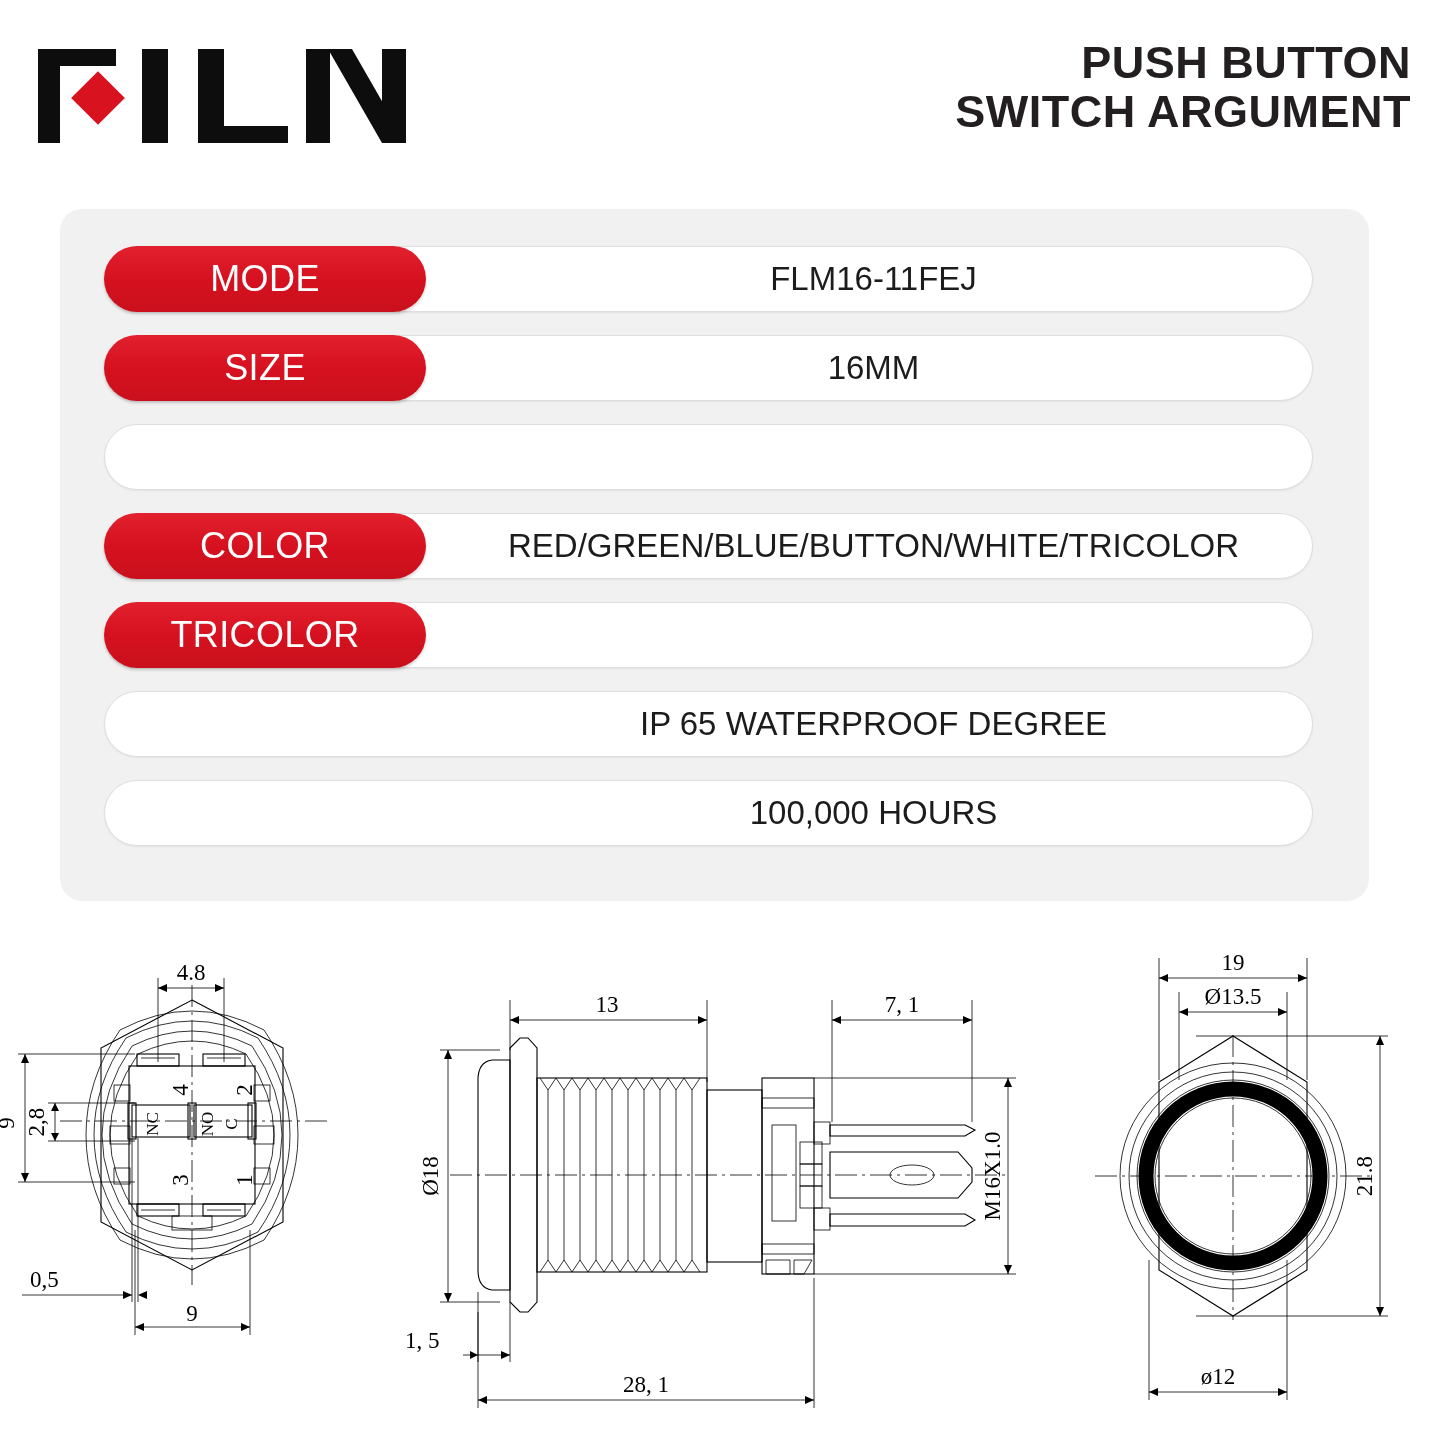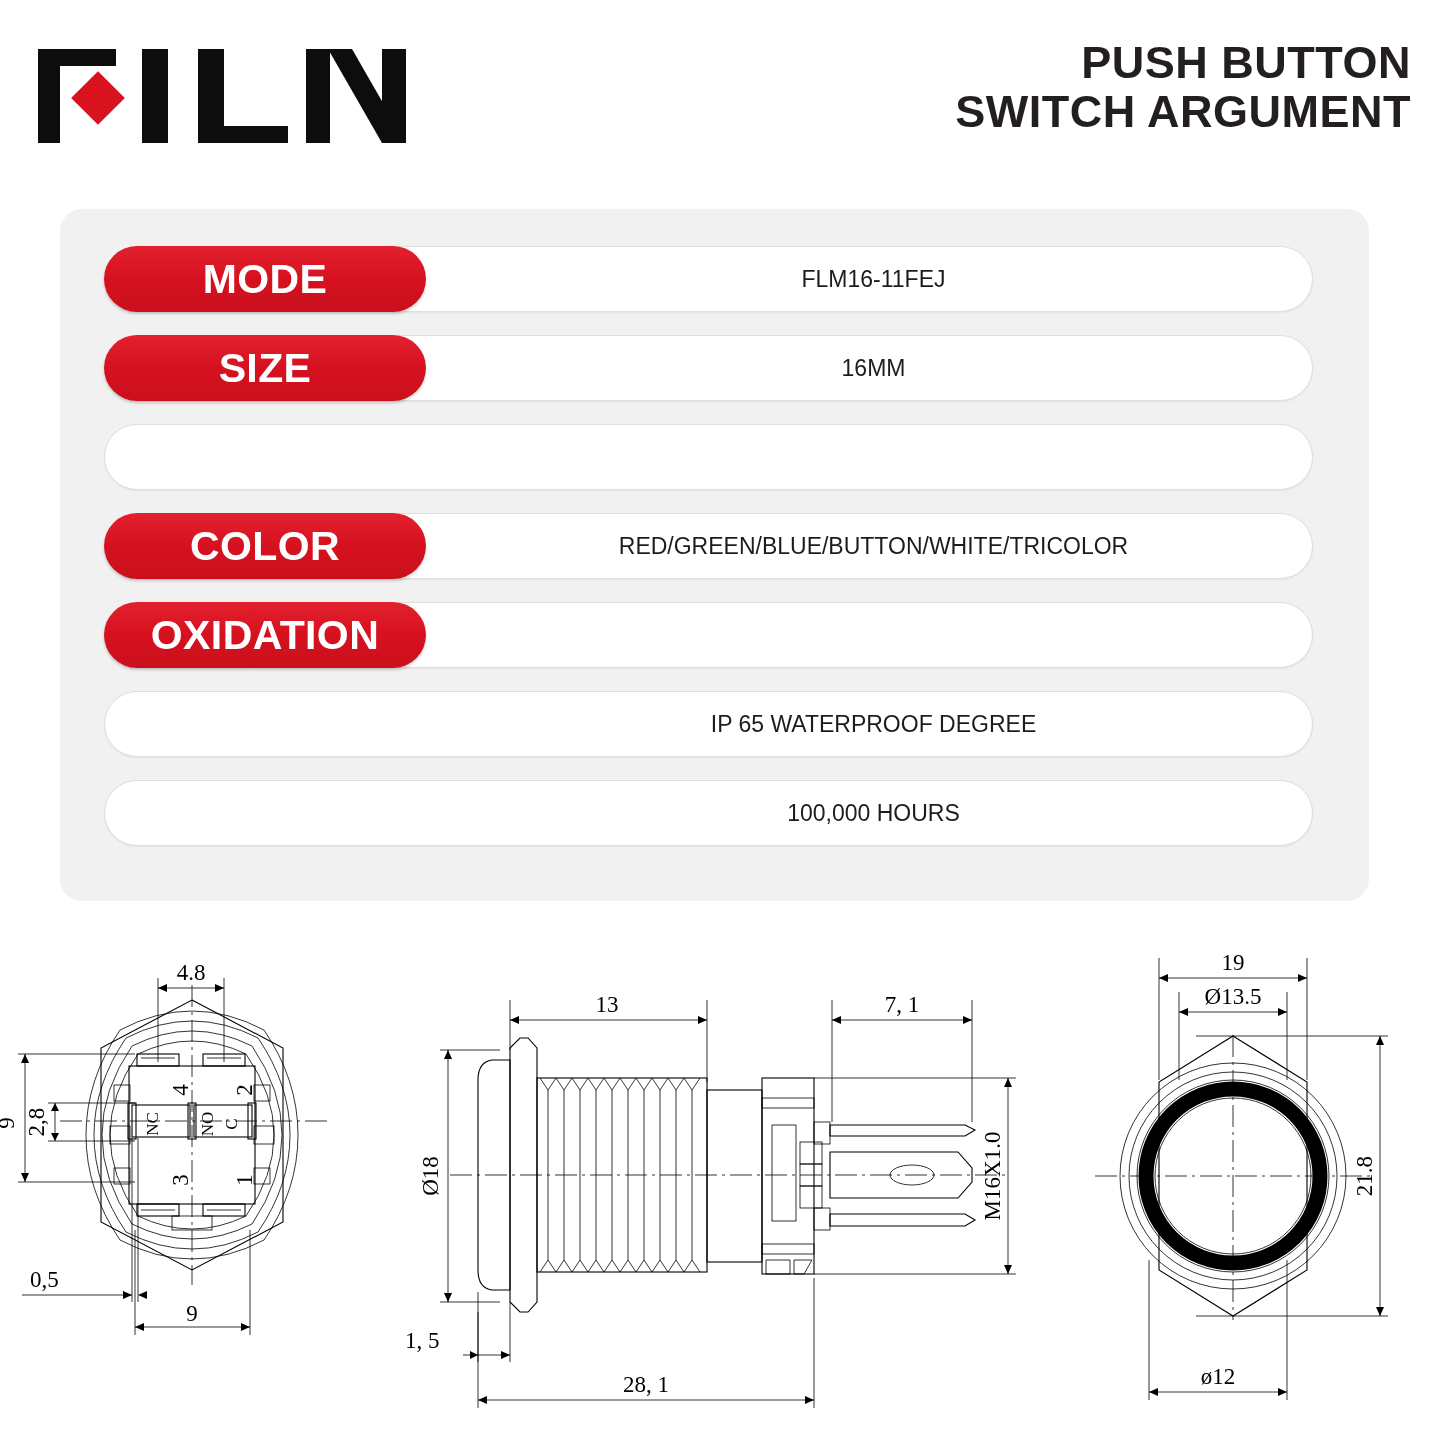--- a/index.html
+++ b/index.html
@@ -55,38 +55,38 @@
     position:absolute;left:0;top:0;right:0;height:66px;
     background:#ffffff;
     border:1px solid #dedede;
     border-radius:33px;
     box-sizing:border-box;
     box-shadow:0 1px 2px rgba(0,0,0,0.06);
   }
   .value-text{
     position:absolute;left:352px;right:22px;top:0;height:66px;
     display:flex;align-items:center;justify-content:center;
-    font-size:23px;
+    font-size:33px;
     color:#1c1c1c;
     white-space:nowrap;
     font-family:"Liberation Sans", sans-serif;
   }
   .label-pill{
     position:absolute;left:0;top:0;
     width:322px;height:66px;
     border-radius:34px;
     background:linear-gradient(180deg,#e2202e 0%,#d6111f 52%,#c9101c 100%);
     box-shadow:0 2px 3px rgba(0,0,0,0.18);
     display:flex;align-items:center;justify-content:center;
     z-index:3;
   }
   .label-text{
     color:#ffffff;
-    font-size:41px;
-    font-weight:bold;
+    font-size:36px;
+    font-weight:normal;
     letter-spacing:0.4px;
     white-space:nowrap;
     font-family:"Liberation Sans", sans-serif;
   }
 
   
   #drawings{
     position:absolute;left:0;top:930px;width:1429px;height:499px;
   }
   #drawings svg{display:block;}
@@ -171,21 +171,21 @@
     <div class="value-bar"></div>
     <div class="value-text">RED/GREEN/BLUE/BUTTON/WHITE/TRICOLOR</div>
     <div class="label-pill">
       <span class="label-text">COLOR</span>
     </div>
   </div>
 
   <div class="spec-row">
     <div class="value-bar"></div>
     <div class="label-pill">
-      <span class="label-text">OXIDATION</span>
+      <span class="label-text">TRICOLOR</span>
     </div>
   </div>
 
   <div class="spec-row">
     <div class="value-bar"></div>
     <div class="value-text">IP 65 WATERPROOF DEGREE</div>
   </div>
 
   <div class="spec-row">
     <div class="value-bar"></div>

